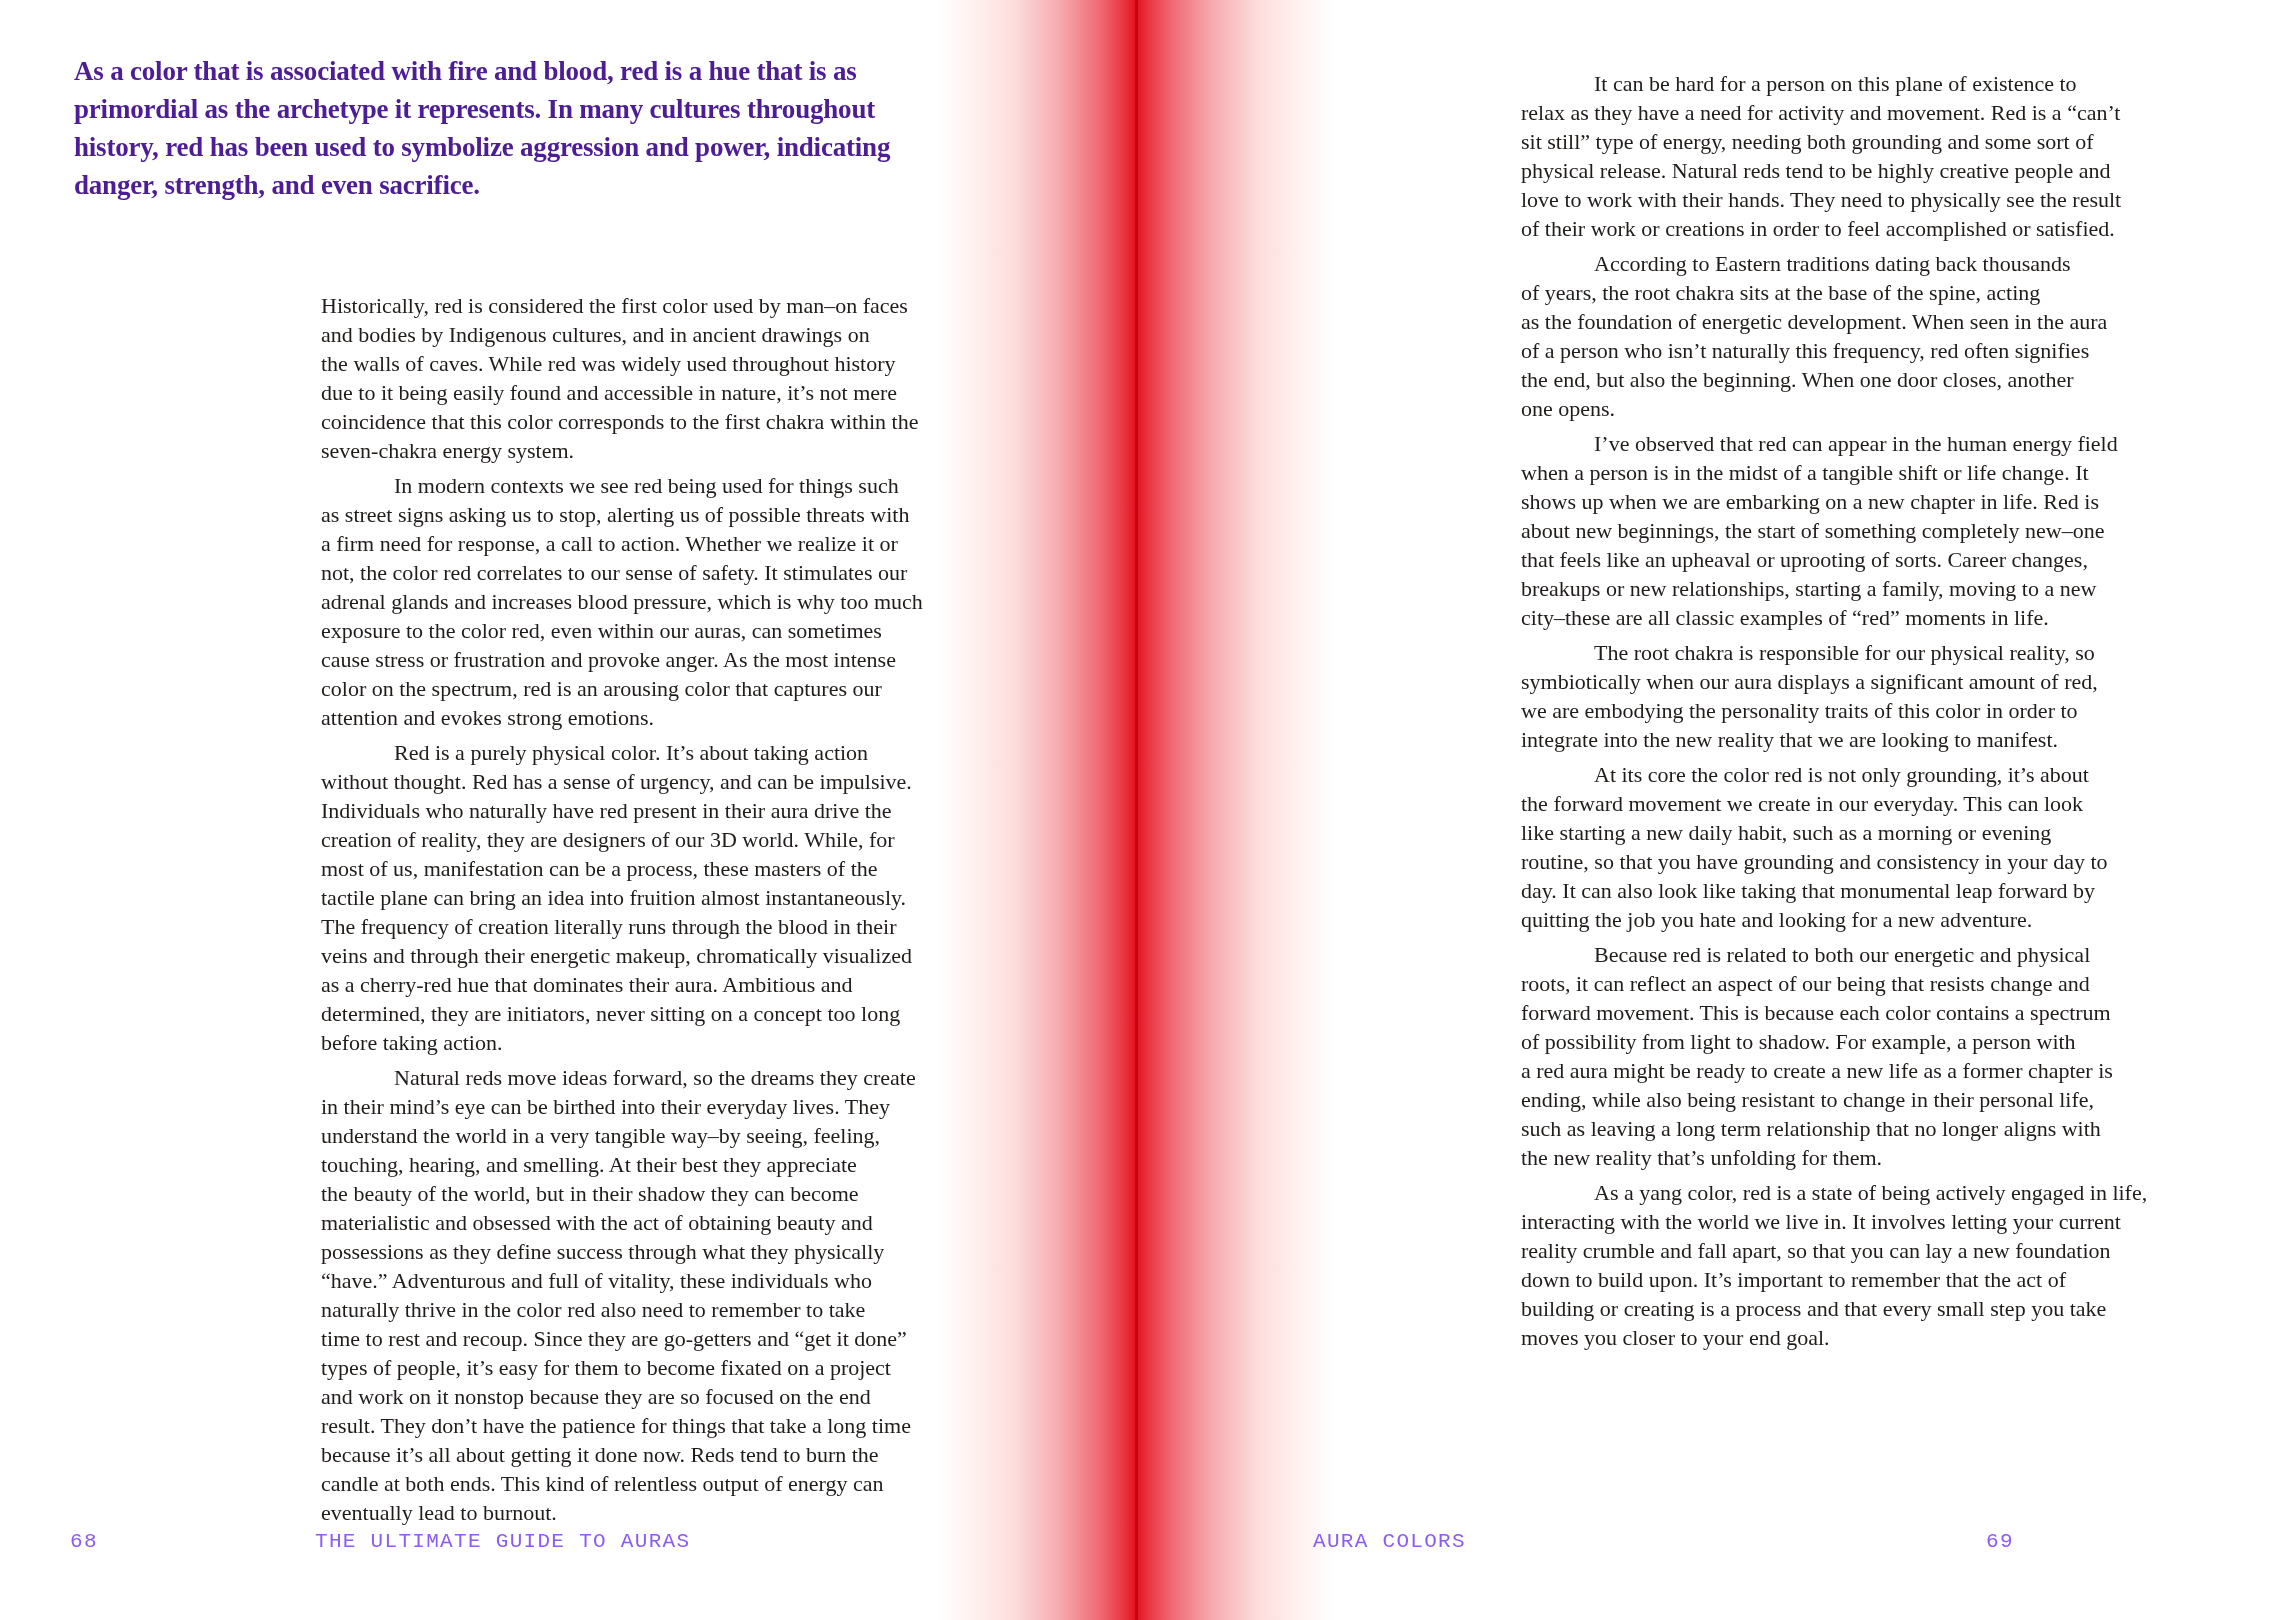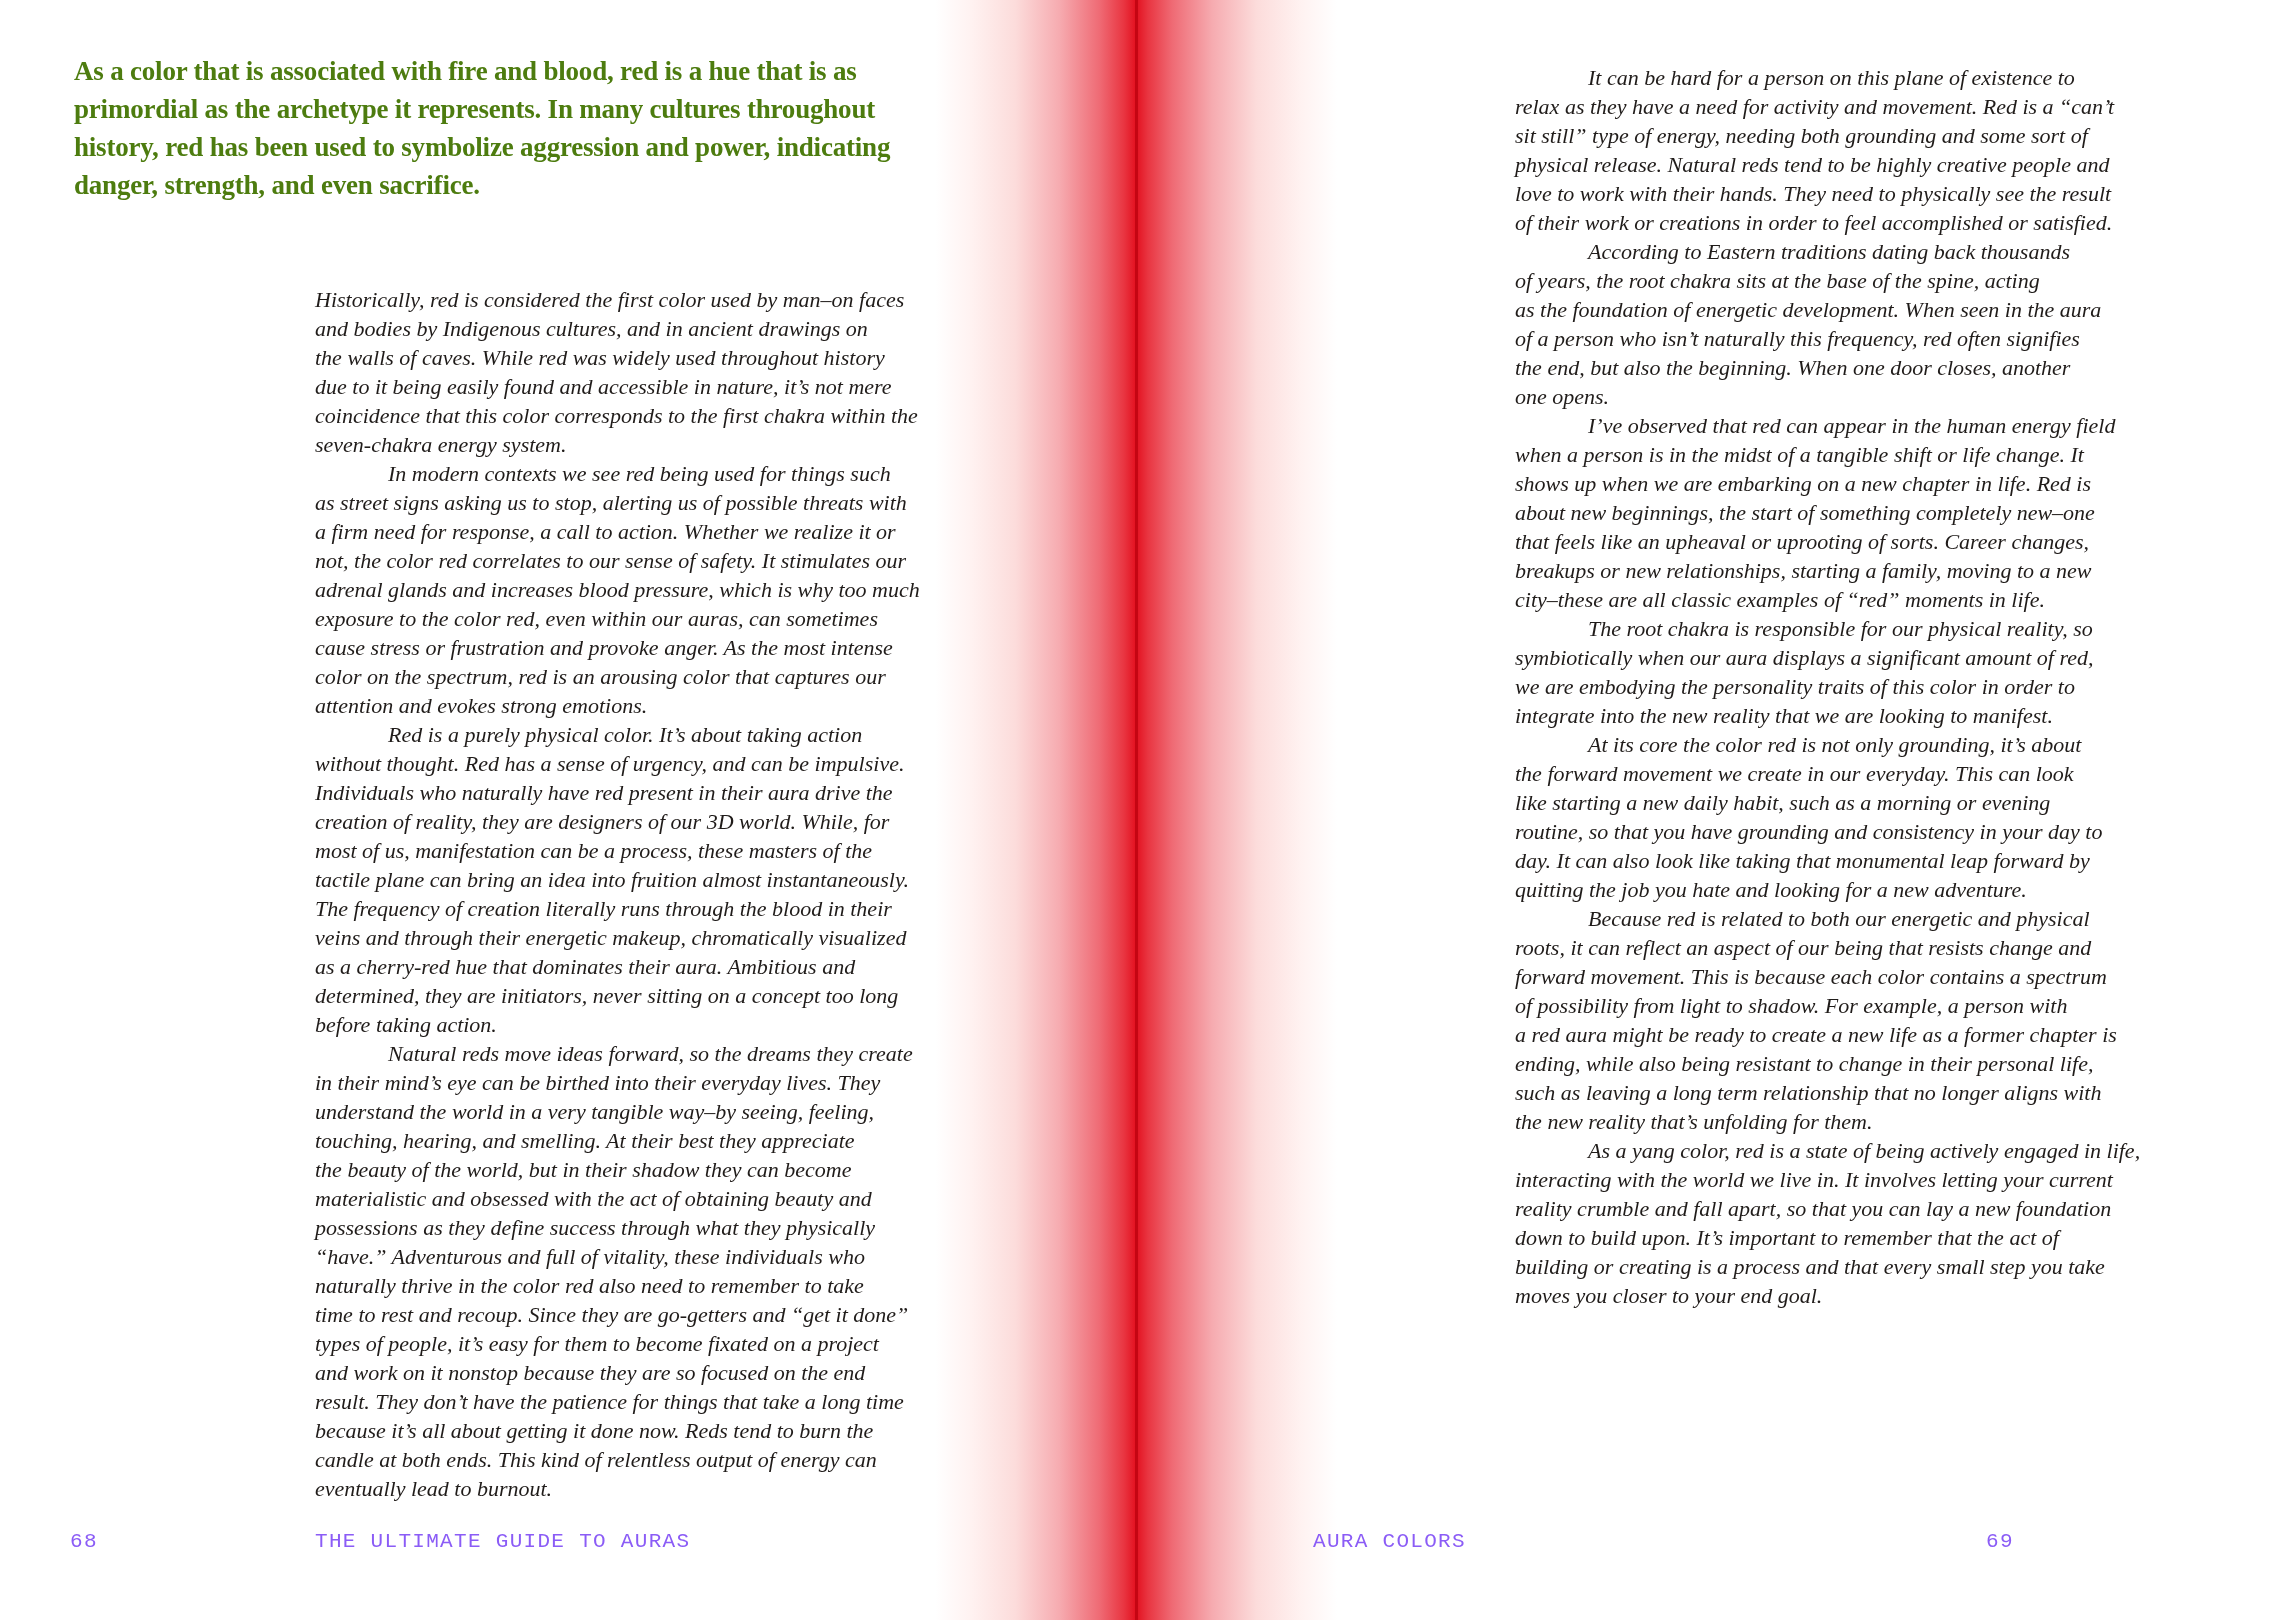--- a/index.html
+++ b/index.html
@@ -34,30 +34,30 @@
   .gutter-seam {
     position: absolute; top: 0; left: 1135px; width: 2.6px; height: 1621px;
     background: #bf0310; opacity: 0.85;
   }
 
   .intro {
     position: absolute; left: 74px; top: 52px; width: 979px;
     margin: 0;
     font-size: 27px; line-height: 38px; font-weight: 700;
     letter-spacing: -0.2px;
-    color: #4d7c0f;
+    color: #4c1d95;
     white-space: pre-line;
   }
 
   .body-col {
     position: absolute; width: 704px;
     font-size: 22px; line-height: 29px;
     color: #201c1a;
   }
-  .body-col p { margin: 0; white-space: pre-line; font-style: italic; }
+  .body-col p { margin: 6px; white-space: pre-line; }
   .body-col p.indent { text-indent: 73px; }
   .left-col  { left: 315px;  top: 285px; }
   .right-col { left: 1515px; top: 63px;  }
 
   .footer-item {
     position: absolute; top: 1530px;
     font-family: "Liberation Mono", monospace;
     font-size: 21px; letter-spacing: 1.3px;
     color: #8b5cf6; white-space: nowrap;
   }

